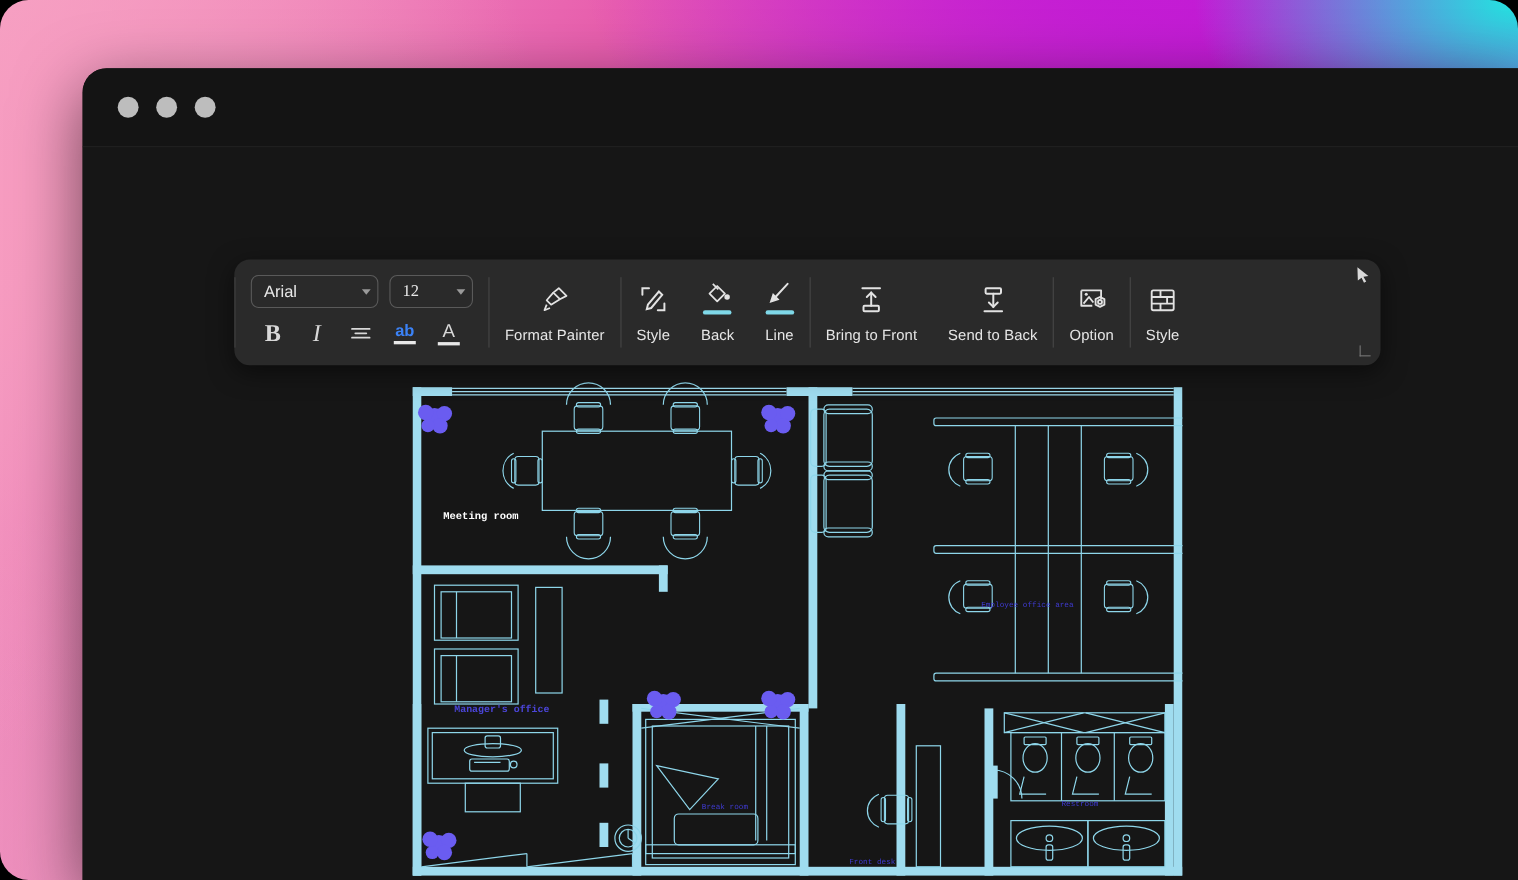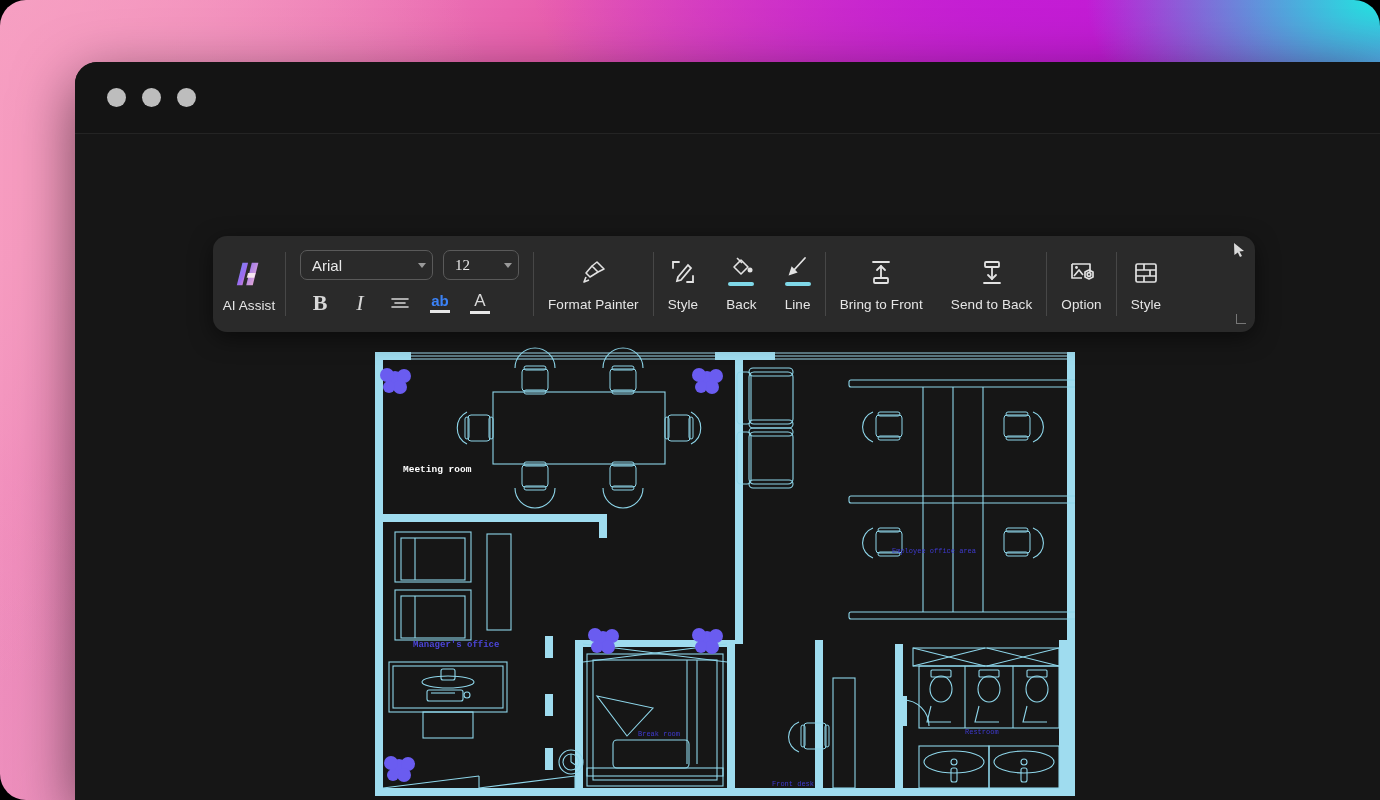--- a/index.html
+++ b/index.html
@@ -109,21 +109,21 @@
   .combo {
     height: 30px;
     background: #2a2a2a;
     border: 1px solid #5a5a5a;
     border-radius: 7px;
     display: flex; align-items: center;
     padding: 0 6px 0 11px;
     color: #e8e8e8;
     font-size: 15px;
   }
-  #font-family-combo { width: 133px; }
+  #font-family-combo { width: 116px; }
   #font-size-combo   { width: 76px; font-family: Liberation Serif, serif; }
   .combo .cval { flex: 1; }
   .caret {
     width: 0; height: 0;
     border-left: 4px solid transparent;
     border-right: 4px solid transparent;
     border-top: 5px solid #9a9a9a;
     margin-left: 6px;
   }
   .font-row-bottom {
@@ -447,39 +447,20 @@
       <div class="roomlabel" style="left:28px;  top:120px; color:#ffffff; font-size:9.5px; font-weight:700;">Meeting room</div>
       <div class="roomlabel" style="left:38px;  top:296px; color:#4b45d8; font-size:9px;   font-weight:700;">Manager's office</div>
       <div class="roomlabel" style="left:517px; top:203px; color:#3f3ad0; font-size:7px;">Employee office area</div>
       <div class="roomlabel" style="left:263px; top:386px; color:#3f3ad0; font-size:7px;">Break room</div>
       <div class="roomlabel" style="left:397px; top:436px; color:#3f3ad0; font-size:7px;">Front desk</div>
       <div class="roomlabel" style="left:590px; top:384px; color:#3f3ad0; font-size:7px;">Restroom</div>
     </div>
 
     <div id="toolbar">
 
-      <div id="ai-assist">
-        <svg id="ai-logo" viewBox="0 0 32 32">
-          <defs>
-            <linearGradient id="lg1" x1="0" y1="0" x2="1" y2="1">
-              <stop offset="0%" stop-color="#6d8bf5"></stop>
-                <stop offset="55%" stop-color="#9b6bf0"></stop>
-                <stop offset="100%" stop-color="#f49ac2"></stop>
-            </linearGradient>
-            <linearGradient id="lg2" x1="0" y1="0" x2="1" y2="1">
-              <stop offset="0%" stop-color="#8b6bf2"></stop>
-                <stop offset="100%" stop-color="#f7b6cf"></stop>
-            </linearGradient>
-          </defs>
-          <path d="M9 4 L15 4 L9 28 L3 28 Z" fill="url(#lg1)"></path>
-          <path d="M19 4 L26 4 L20 28 L13 28 Z" fill="url(#lg2)"></path>
-          <path d="M15 15 L23 15 L21.5 20 L13.5 20 Z" fill="#fdeef4" opacity=".9"></path>
-        </svg>
-        <span class="tb-caption">AI Assist</span>
-      </div>
 
       <div class="tb-sep"></div>
 
       <div id="font-group">
         <div class="font-row-top">
           <div class="combo" id="font-family-combo">
             <span class="cval">Arial</span>
             <span class="caret"></span>
           </div>
           <div class="combo" id="font-size-combo">

